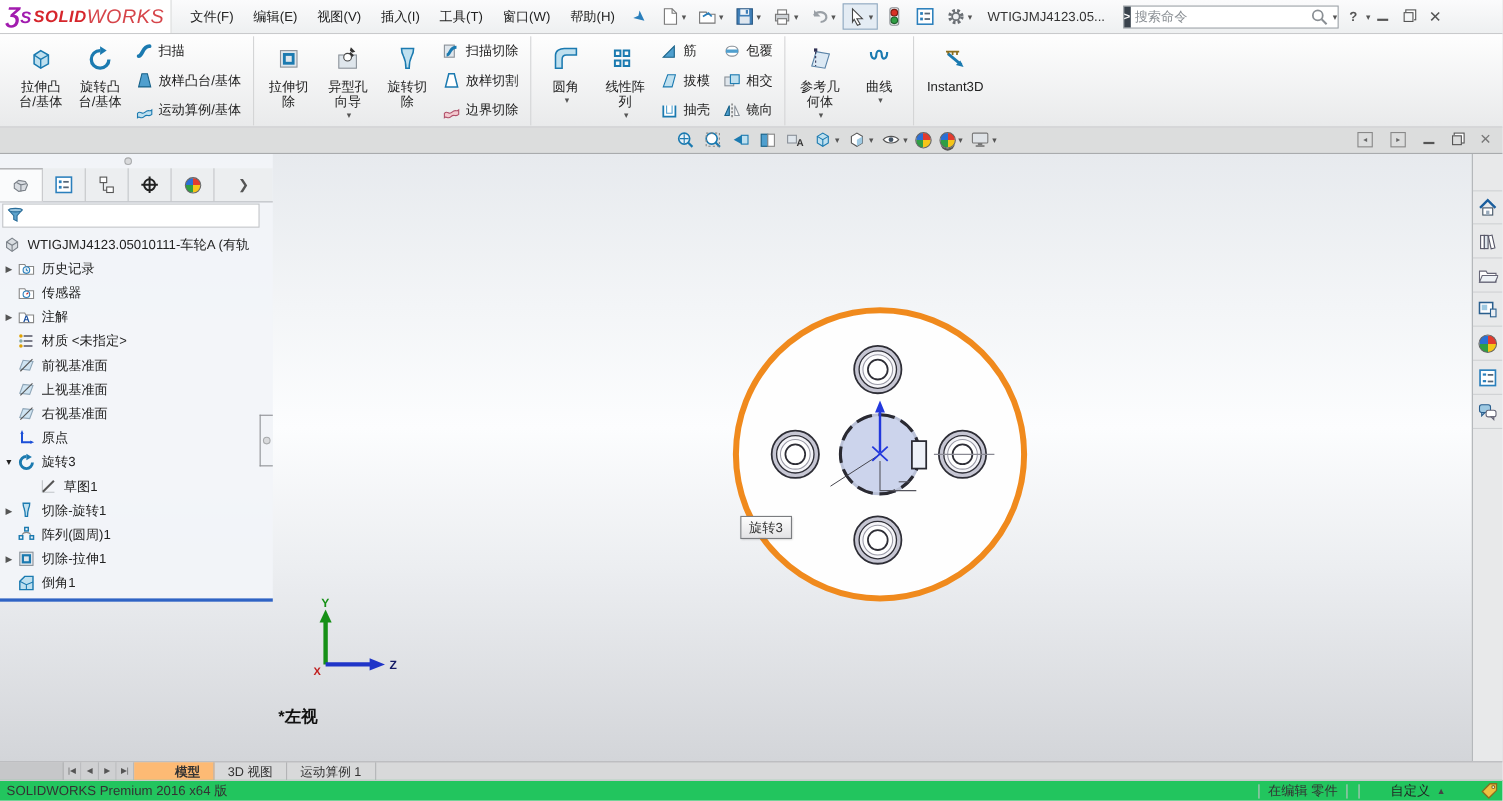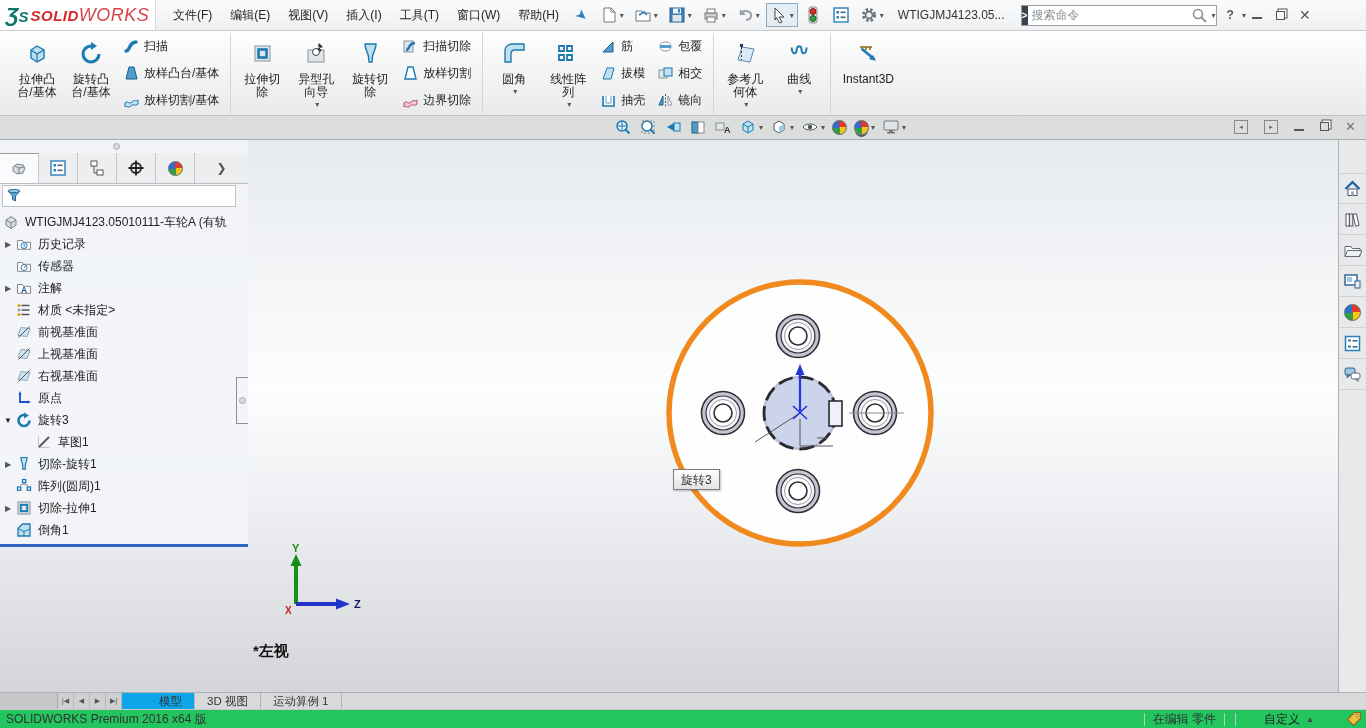--- a/index.html
+++ b/index.html
@@ -3,21 +3,21 @@
 <meta charset="utf-8">
 <style>
   * { box-sizing: border-box; margin:0; padding:0; }
   html,body { width:1366px; height:728px; overflow:hidden; }
   body { font-family:"Liberation Sans","DejaVu Sans",sans-serif; font-size:12px; color:#222; background:#e9eaec; }
   .app { width:1366px; height:728px; display:flex; flex-direction:column; }
 
   
   .titlebar { height:31px; background:linear-gradient(#fbfbfc,#eef0f1); border-bottom:1px solid #c9cacc; display:flex; align-items:center; flex:0 0 31px; }
   .logo { width:156px; height:100%; display:flex; align-items:center; justify-content:center; background:#fff; border-right:1px solid #d8d9da; font-style:italic; white-space:nowrap; }
-  .logo .dsmark { color:#0f766e; font-weight:bold; font-size:21px; margin-right:2px; }
+  .logo .dsmark { color:#a21caf; font-weight:bold; font-size:21px; margin-right:2px; }
   .logo .b { color:#d6262c; font-weight:bold; font-size:15px; letter-spacing:.5px; }
   .logo .l { color:#d6454a; font-weight:normal; font-size:18px; letter-spacing:.5px; }
   .menus { display:flex; margin-left:8px; }
   .menu-item { padding:6px 9px; cursor:default; }
   .pin { margin:0 8px; color:#2a7fbc; font-size:14px; transform:rotate(40deg); }
   .qat { display:flex; align-items:center; gap:2px; }
   .qat .btn { display:flex; align-items:center; padding:2px 3px; border:1px solid transparent; }
   .qat .btn.sel { border:1px solid #8fa8bf; background:#e4ecf4; }
   .drop { font-size:8px; color:#555; margin-left:2px; }
   .doc-title { margin:0 10px; color:#333; white-space:nowrap;text-align:center; }
@@ -91,21 +91,21 @@
   .tp-btn { width:27px; height:31px; display:flex; align-items:center; justify-content:center; border-bottom:1px solid #cfd1d3; }
   .tp-btn:first-child { border-top:1px solid #cfd1d3; margin-top:33px; }
   .sphere { width:17px; height:17px; border-radius:50%; background:conic-gradient(#e23b2e 0 25%,#f5c518 25% 50%,#2f9e44 50% 75%,#2b6fd4 75% 100%); border:1px solid #666; }
   .sphere.small { width:15px; height:15px; }
 
   
   .doctabs { height:17px; background:#d8d9da; border-top:1px solid #aeb0b2; display:flex; align-items:stretch; flex:0 0 17px; font-size:11.5px; }
   .hscroll { width:58px; background:#c6c7c9; border-right:1px solid #a9abad; }
   .navbtn { width:16px; display:flex; align-items:center; justify-content:center; font-size:7px; color:#555; background:#cfd0d2; border-right:1px solid #b5b7b9; }
   .dtab { padding:1px 12px 0; border-right:1px solid #b3b4b6; color:#333; display:flex; align-items:center; }
-  .dtab.active { background:#0ea5e9; font-weight:normal;padding-left:37px; }
+  .dtab.active { background:#fdba74; font-weight:bold;padding-left:37px; }
 
   
   .statusbar { height:19px; background:#22c55e; border-top:1px solid #c8c9cb; display:flex; align-items:center; flex:0 0 19px; }
   .sb-left { margin-left:6px; color:#333; flex:1; }
   .sb-sep { width:1px; height:13px; background:#c2c3c5; margin:0 8px; }
   .sb-item { color:#333; white-space:nowrap; }
   .sb-custom { display:flex; align-items:center; gap:6px; padding:0 28px 0 20px; }
   .sb-arrow { font-size:8px; color:#444; }
   .sb-tag { width:24px; display:flex; justify-content:center; }
 </style>
@@ -258,21 +258,21 @@
               </svg>
             </span>
             <span>放样凸台/基体</span>
           </div>
         <div class="rsmall">
             <span class="i16">
               <svg viewBox="0 0 17 17">
                 <path d="M2 11c3-3 4 2 7-1s4 0 6-2v4c-3 3-4-1-7 2s-4-1-6 1z" fill="#bfe0ef" stroke="#1b7ab0"></path>
               </svg>
             </span>
-            <span>放样切割/基体</span>
+            <span>运动算例/基体</span>
           </div>
       </div>
     </div>
 
     <div class="rgroup">
       <div class="rbig">
         <span class="ricon i26">
             <svg viewBox="0 0 27 27">
               <rect x="6" y="6" width="15" height="15" fill="#dfe6ec" stroke="#8a9199"></rect>
               <rect x="9.5" y="9.5" width="8" height="8" fill="none" stroke="#1b7ab0" stroke-width="2.6"></rect>

